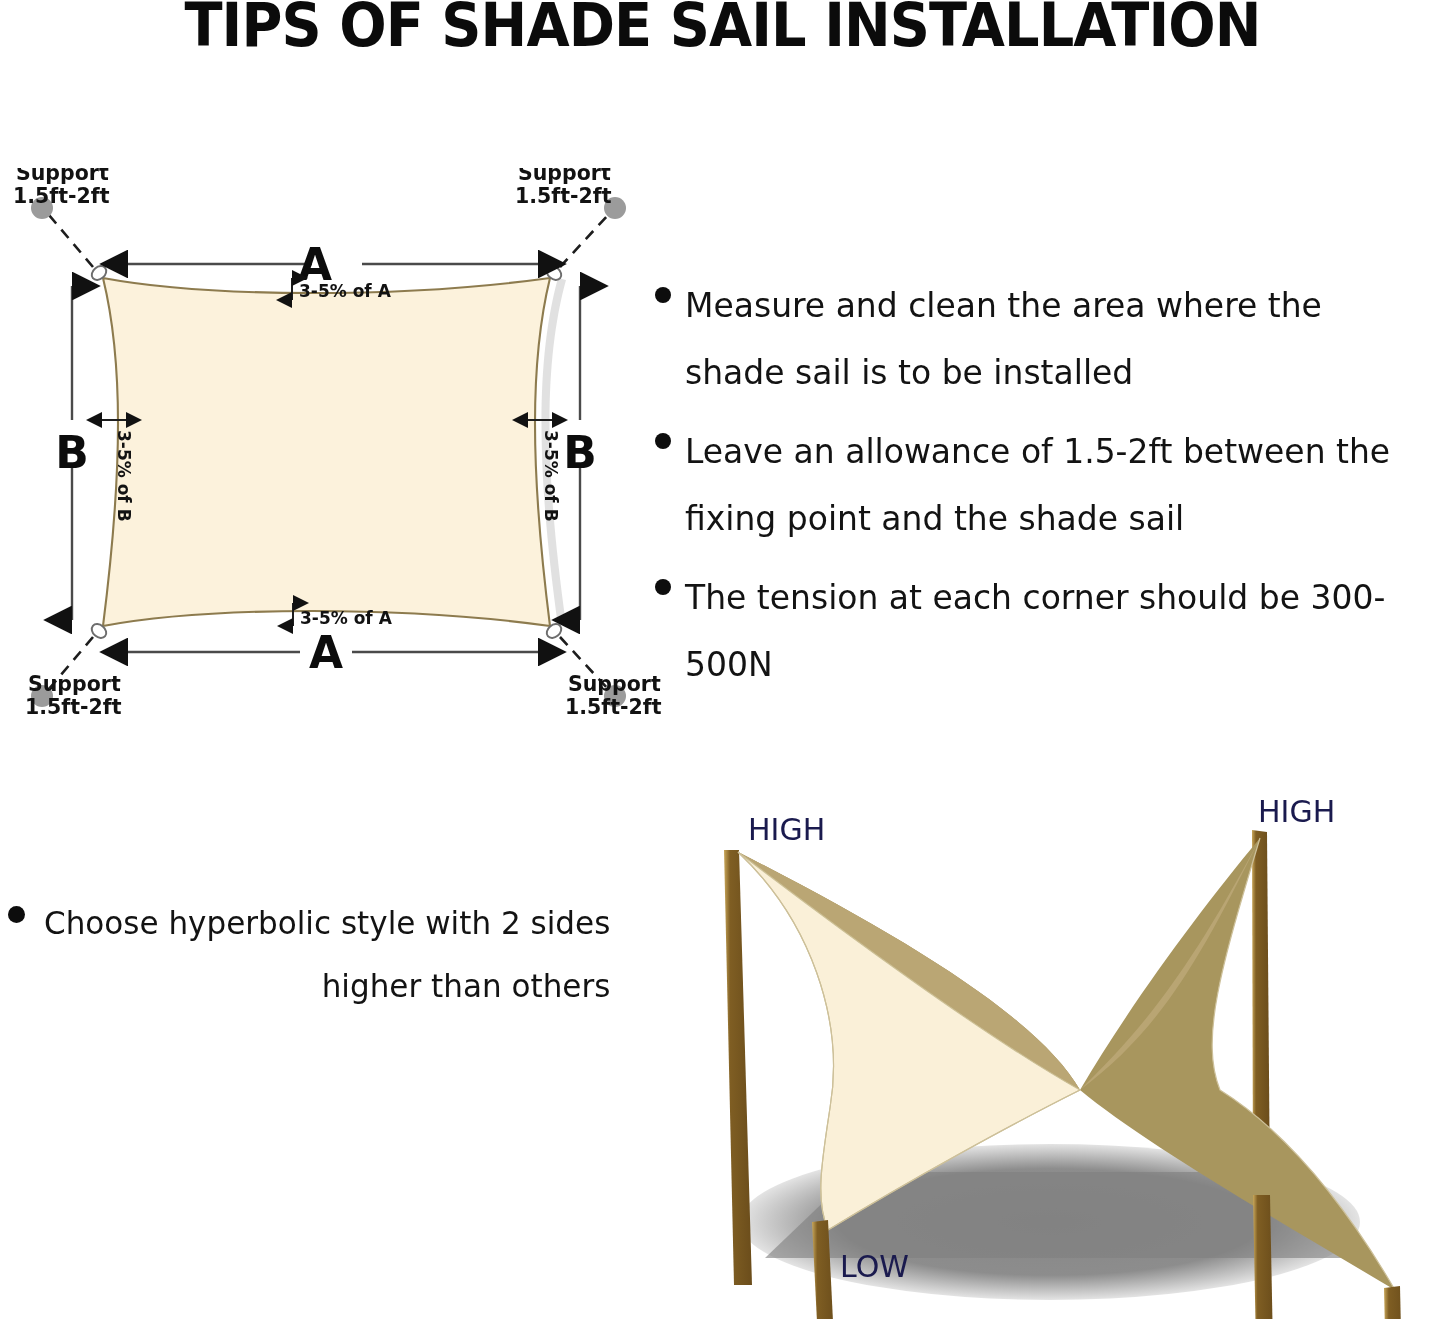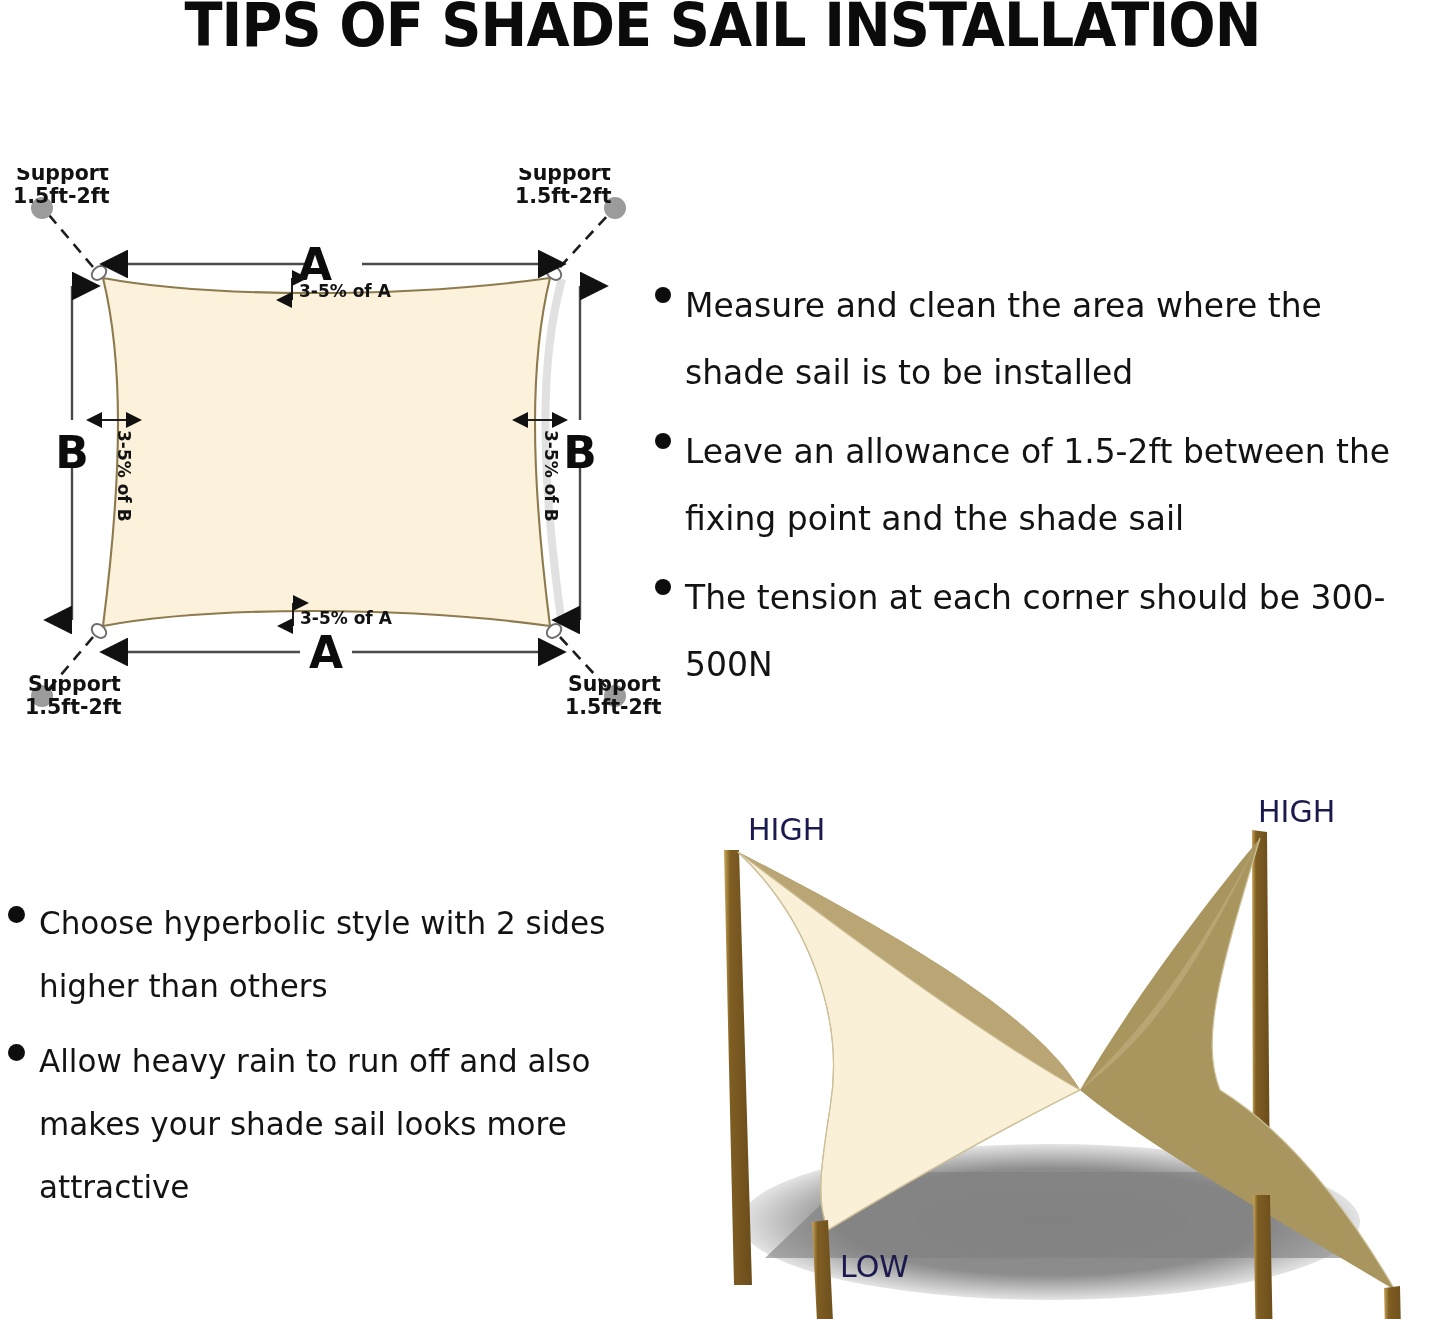--- a/index.html
+++ b/index.html
@@ -39,21 +39,21 @@
   }
 
   
   #bullets-right{left:655px;top:272px;width:795px;}
   #bullets-right .bullet-row{margin-bottom:12px;}
   #bullets-right .bullet-dot{margin-top:15px;}
   #bullets-right .bullet-text{font-size:34px;line-height:67px;transform:scaleX(0.97);transform-origin:0 50%;}
 
   
   #bullets-left{left:8px;top:892px;width:620px;}
-  #bullets-left .bullet-row{margin-bottom:12px;}
+  #bullets-left .bullet-row{margin-bottom:12px;text-align:right;}
   #bullets-left .bullet-dot{margin-top:14px;width:17px;height:17px;}
   #bullets-left .bullet-text{font-size:32px;line-height:63px;transform:scaleX(0.97);transform-origin:0 50%;}
 
   
   text{font-family:"DejaVu Sans", sans-serif;}
   .t-support{font-size:20.5px;font-weight:bold;fill:#121212;}
   .t-ab{font-size:44px;font-weight:bold;fill:#0c0c0c;}
   .t-pct{font-size:17px;font-weight:bold;fill:#121212;}
   .t-hl{font-size:30px;fill:#1a1a4e;font-weight:normal;}
 </style>
@@ -198,24 +198,20 @@
   <div class="bullet-row">
     <span class="bullet-dot"></span>
     <span class="bullet-text">The tension at each corner should be 300-500N</span>
   </div>
 </div>
 
 <div class="bullets" id="bullets-left">
   <div class="bullet-row">
     <span class="bullet-dot"></span>
     <span class="bullet-text">Choose hyperbolic style with 2 sides higher than others</span>
-  </div>
-  <div class="bullet-row">
-    <span class="bullet-dot"></span>
-    <span class="bullet-text">Allow heavy rain to run off and also makes your shade sail looks more attractive</span>
   </div>
 </div>
 
 <svg class="panel" id="hyper-diagram" style="left:660px;top:790px;" width="785" height="529" viewBox="0 0 785 529">
 
   <defs>
     <radialGradient id="groundShadow" cx="50%" cy="50%" r="55%">
       <stop offset="0%" stop-color="#808080" stop-opacity="0.95"></stop>
       <stop offset="62%" stop-color="#808080" stop-opacity="0.9"></stop>
       <stop offset="100%" stop-color="#808080" stop-opacity="0"></stop>

